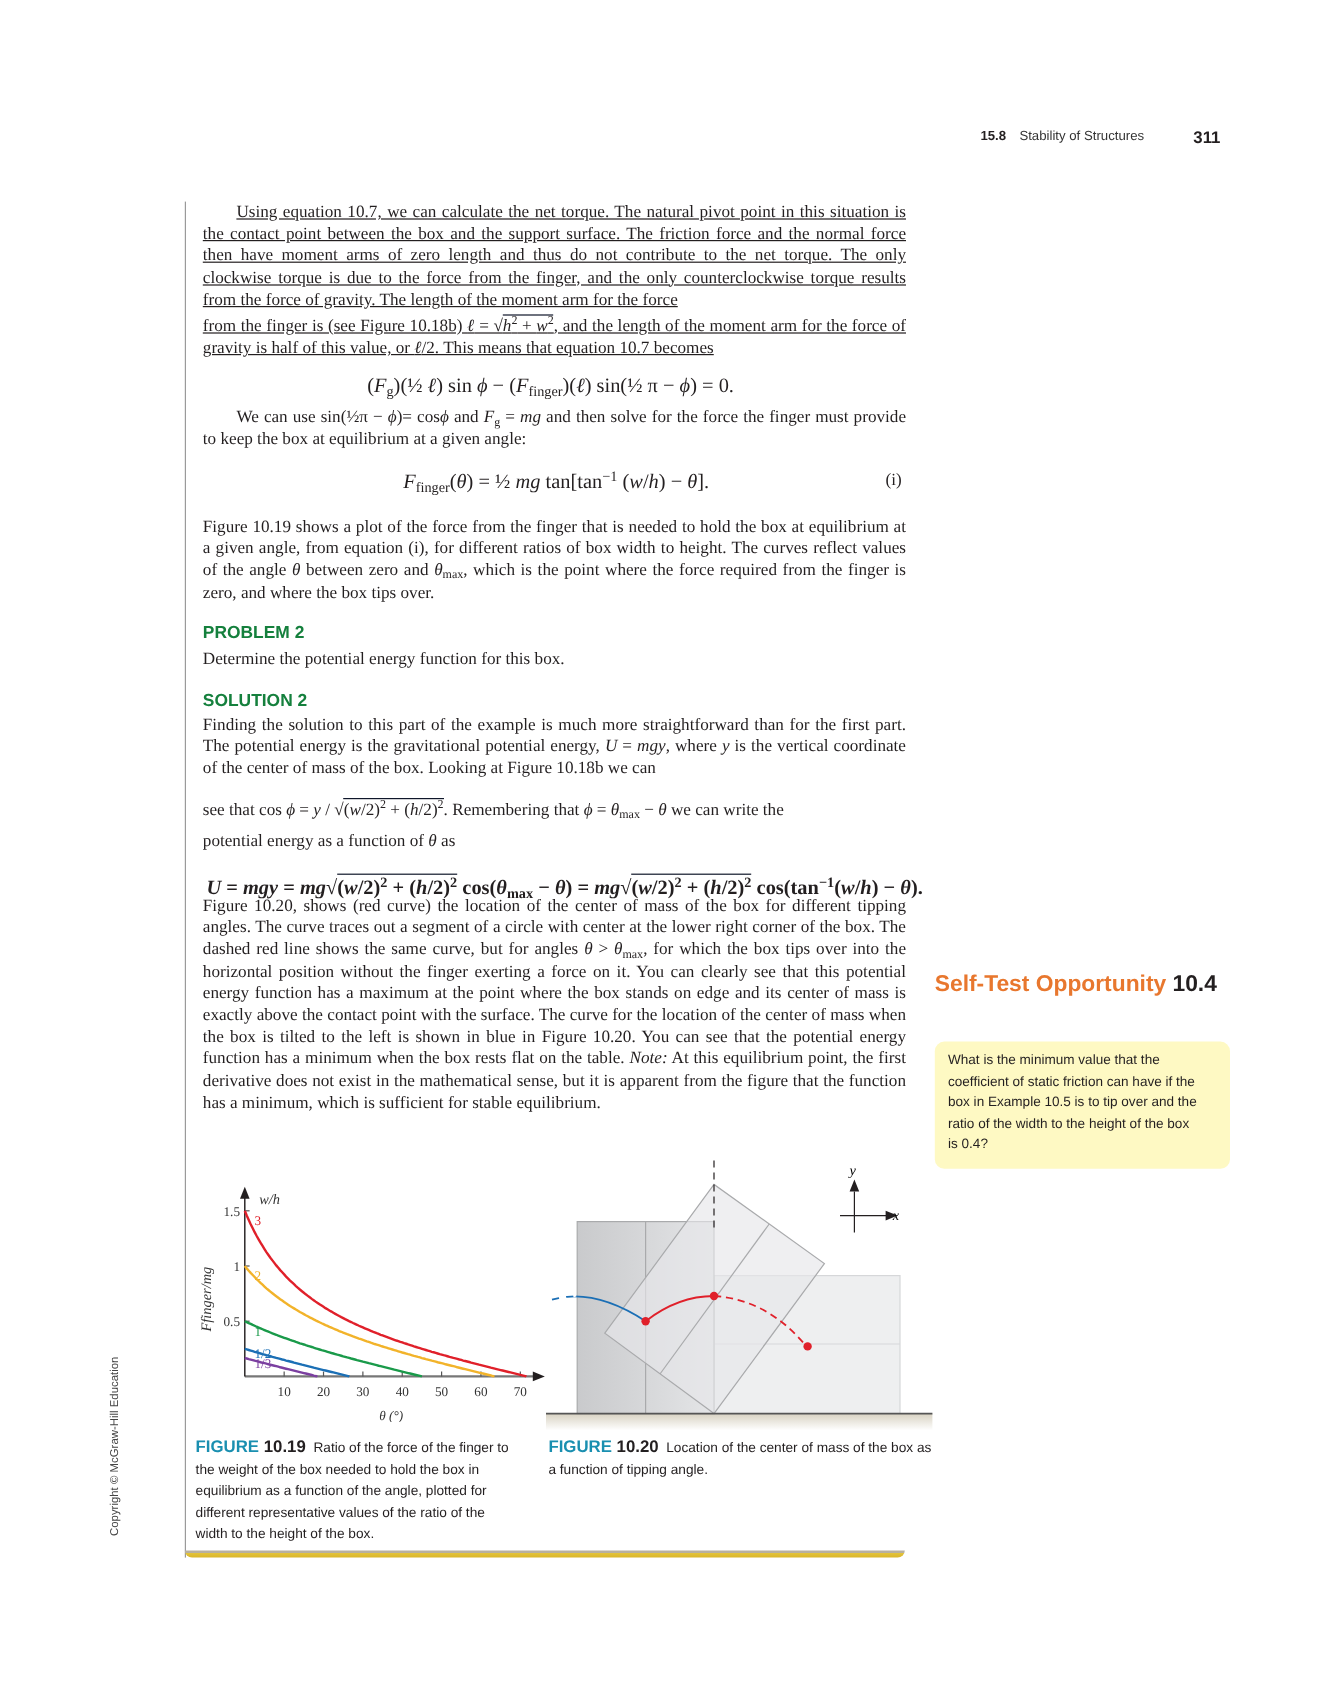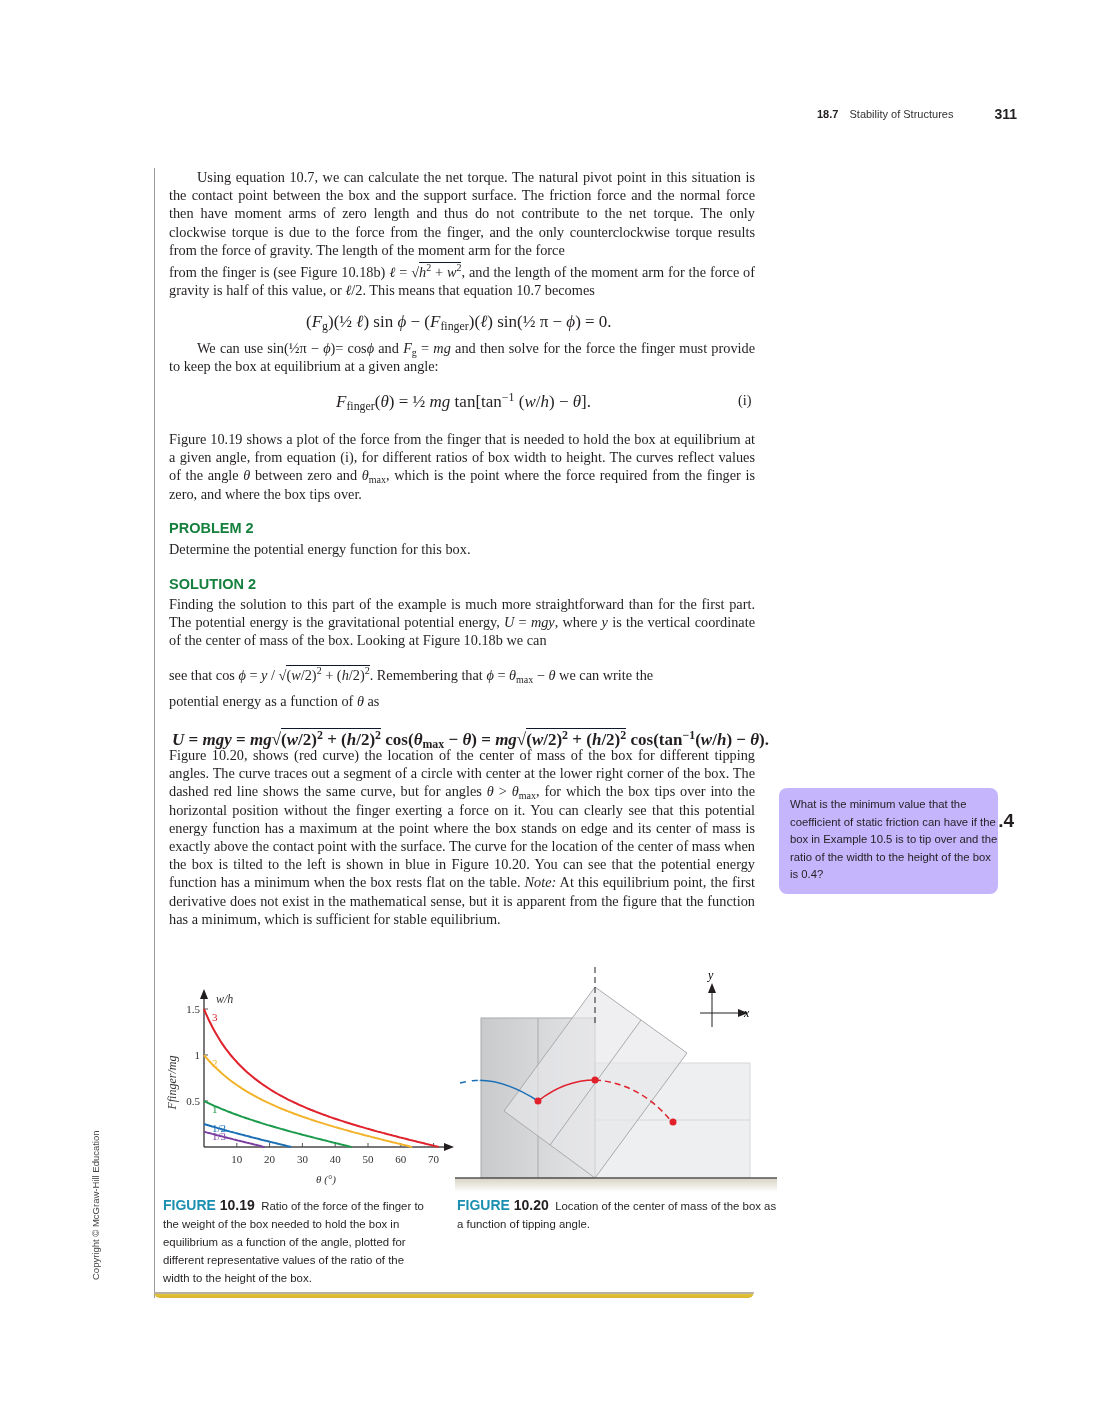--- a/index.html
+++ b/index.html
@@ -18,43 +18,43 @@
   .eq { position:absolute; font-size:17px; white-space:nowrap; }
   .eqnum { position:absolute; left:738px; font-size:14.3px; }
   .heading { position:absolute; left:169px; font-family:"Liberation Sans",sans-serif; font-weight:bold; font-size:14.5px; color:#15803d; }
   i, .it { font-style:italic; }
   sub { font-size:70%; vertical-align:-3px; line-height:0; }
   sup { font-size:70%; vertical-align:6px; line-height:0; }
   .sqrt { border-top:1px solid #0f172a; padding-top:1px; }
   .selftest-title { position:absolute; left:779px; top:810px; font-family:"Liberation Sans",sans-serif; font-size:19px; font-weight:bold; }
   .selftest-title .lab { color:#e8772e; }
   .selftest-title .num { color:#231f20; }
-  .selftest-box { position:absolute; left:779px; top:788px; width:219px; height:106px; background:#c4b5fd; border-radius:8px; }
+  .selftest-box { position:absolute; left:779px; top:868px; width:246px; height:106px; background:#fef9c3; border-radius:8px; }
   .selftest-box .q { position:absolute; left:11px; top:8px; width:212px; font-family:"Liberation Sans",sans-serif; font-size:11.3px; line-height:17.6px; color:#231f20; }
   .copyright { position:absolute; left:90px; top:1280px; transform-origin:0 0; transform:rotate(-90deg); font-family:"Liberation Sans",sans-serif; font-size:9.5px; color:#444; white-space:nowrap; }
   .cap { position:absolute; font-family:"Liberation Sans",sans-serif; font-size:11.4px; line-height:18px; color:#231f20; }
   .cap .fig { color:#1a8fb0; font-weight:bold; font-size:14px; }
   .cap .fig b { color:#231f20; }
   svg text { font-family:"Liberation Serif",serif; }
 </style>
 </head>
 <body>
 
 <div class="header">
-  <span class="sec">18.7</span>
+  <span class="sec">15.8</span>
   <span class="title">Stability of Structures</span>
   <span class="pageno">311</span>
 </div>
 
 <div class="sidebar-rule"></div>
 <div class="bottom-rule"></div>
 
 <div class="copyright">Copyright © McGraw-Hill Education</div>
 
-<div class="text" style="top:168px;">
+<div class="text" style="top:168px;text-decoration:underline;">
   <p class="indent">Using equation 10.7, we can calculate the net torque. The natural pivot point in this situation is the contact point between the box and the support surface. The friction force and the normal force then have moment arms of zero length and thus do not contribute to the net torque. The only clockwise torque is due to the force from the finger, and the only counterclockwise torque results from the force of gravity. The length of the moment arm for the force</p>
   <p style="margin-top:4px;">from the finger is (see Figure 10.18b) <i>ℓ</i> = √<span class="sqrt"><i>h</i><sup>2</sup> + <i>w</i><sup>2</sup></span>, and the length of the moment arm for the force of gravity is half of this value, or <i>ℓ</i>/2. This means that equation 10.7 becomes</p>
 </div>
 
 <div class="eq" style="left:306px; top:312px;">
   (<i>F</i><sub>g</sub>)(½ <i>ℓ</i>) sin <i>ϕ</i> − (<i>F</i><sub>finger</sub>)(<i>ℓ</i>) sin(½ π − <i>ϕ</i>) = 0.
 </div>
 
 <div class="text" style="top:339px;">
   <p class="indent">We can use sin(½π − <i>ϕ</i>)= cos<i>ϕ</i> and <i>F</i><sub>g</sub> = <i>mg</i> and then solve for the force the finger must provide to keep the box at equilibrium at a given angle:</p>

